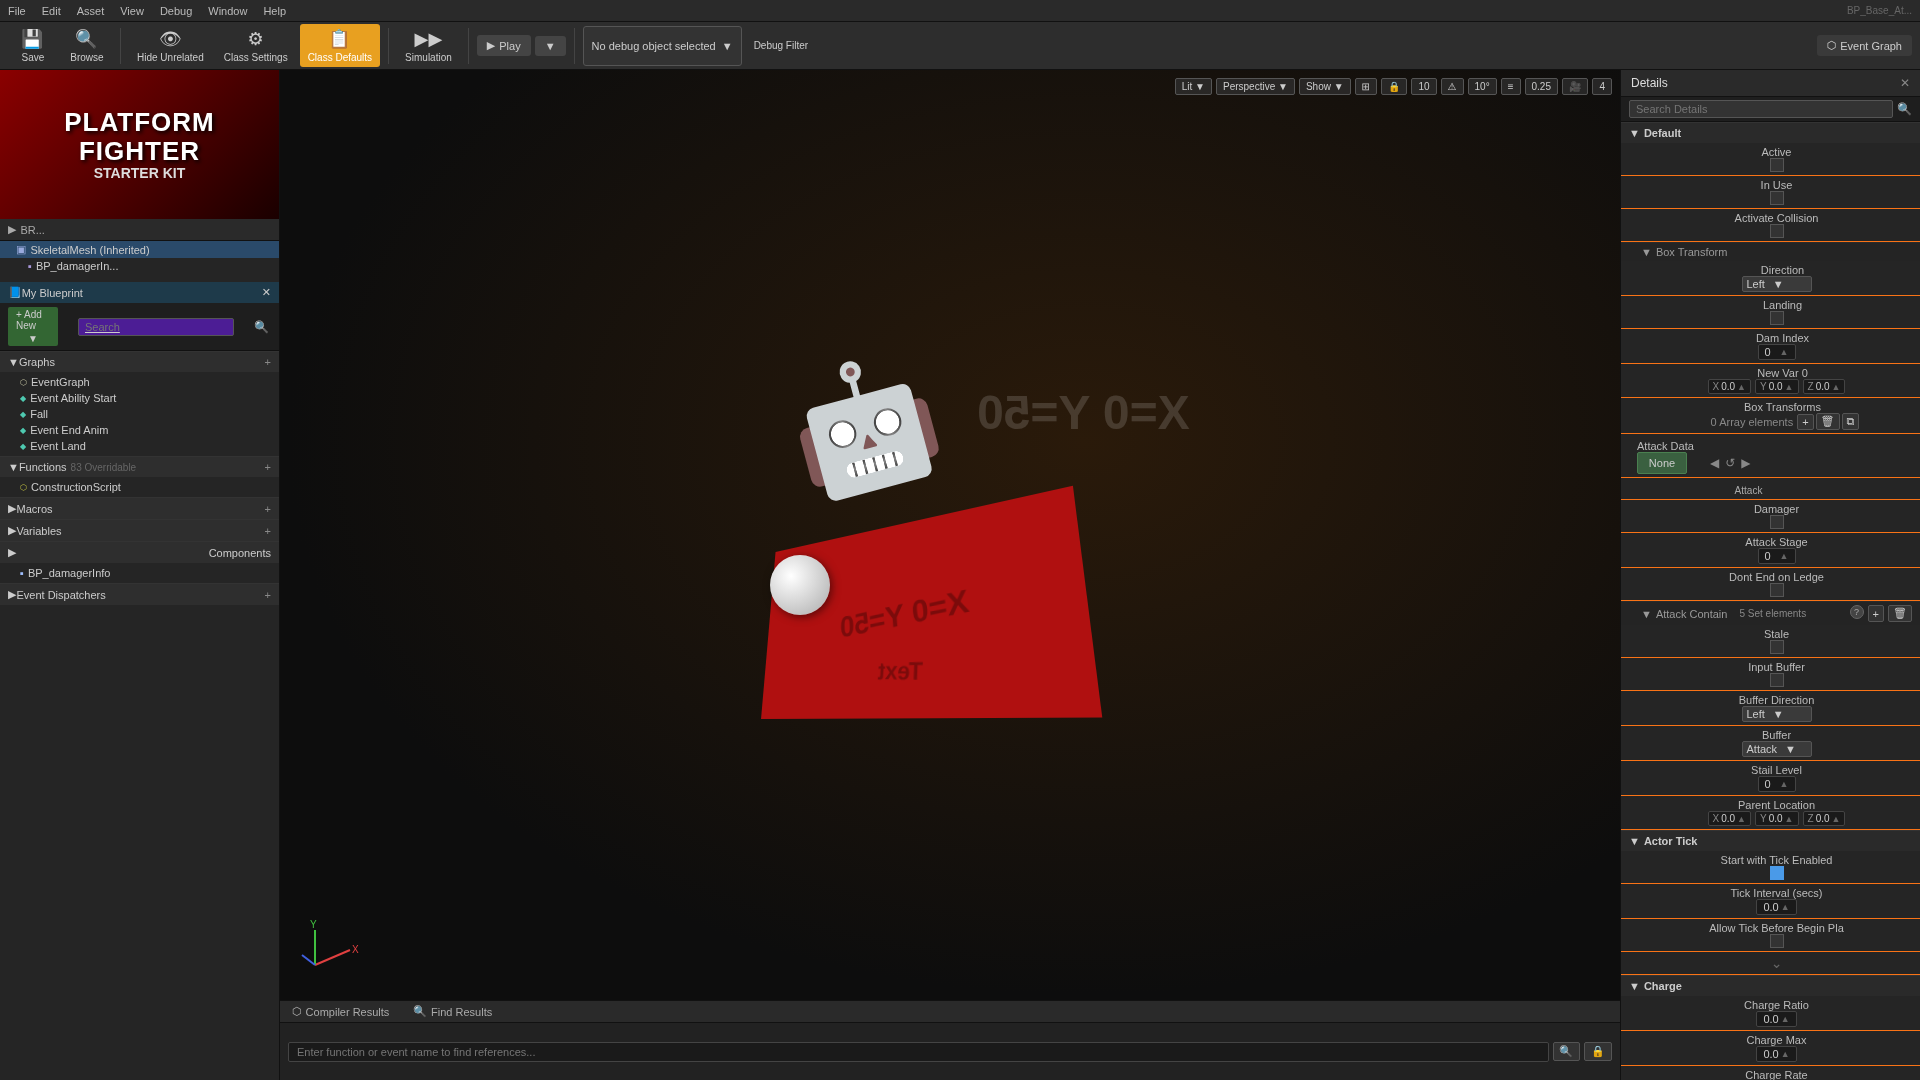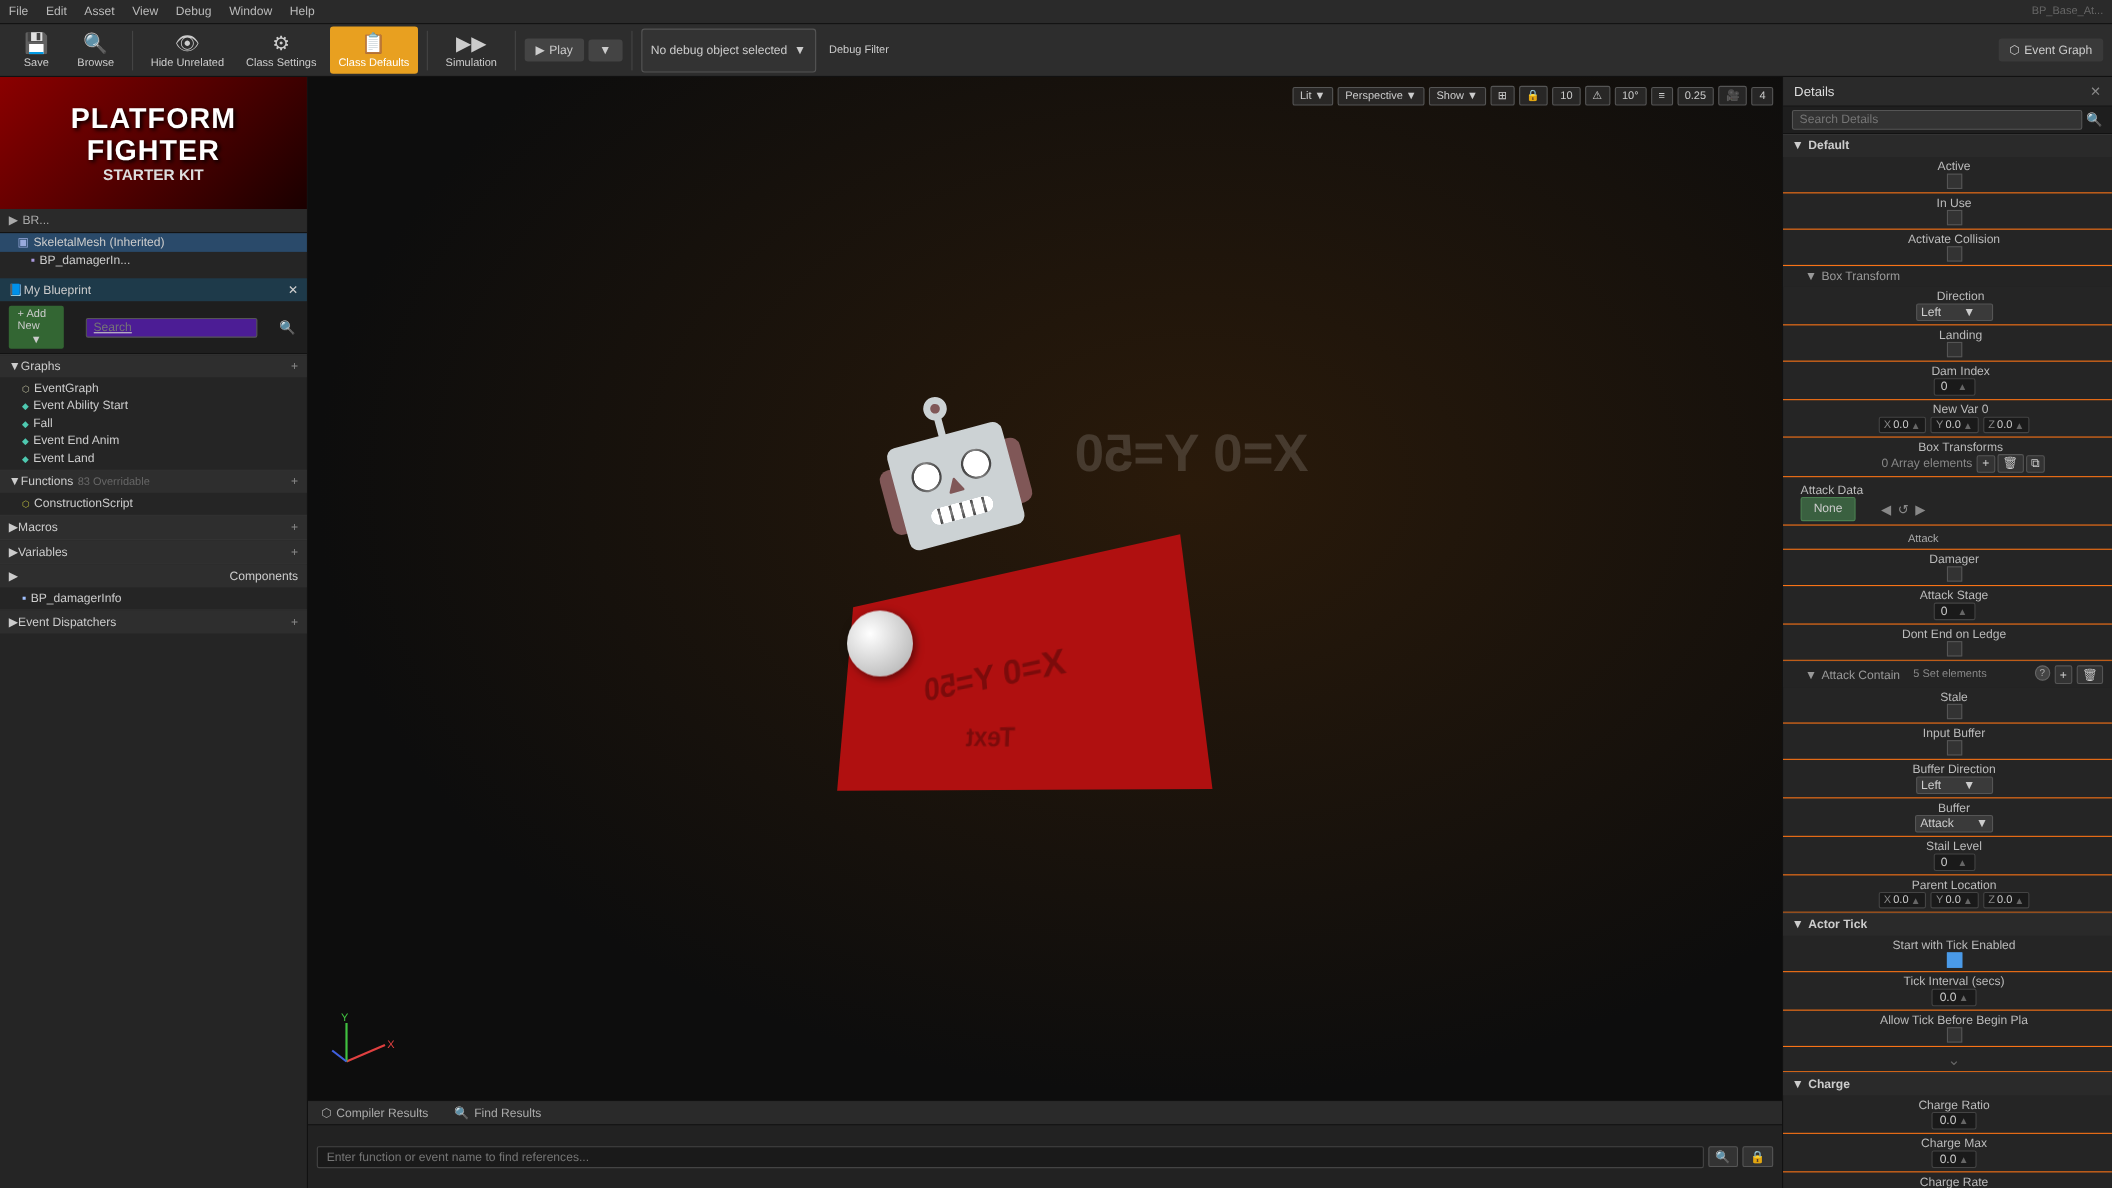--- a/index.html
+++ b/index.html
@@ -101,21 +101,21 @@
     
     .left-panel {
       width: 280px;
       background: #252525;
       display: flex;
       flex-direction: column;
       border-right: 1px solid #111;
       flex-shrink: 0;
     }
     .bp-logo-area {
-      height: 120px;
+      height: 149px;
       background: linear-gradient(135deg, #8b0000 0%, #1a0000 100%);
       display: flex;
       align-items: center;
       justify-content: center;
       position: relative;
       overflow: hidden;
       flex-shrink: 0;
     }
     .logo-text {
       font-size: 26px;
@@ -437,21 +437,21 @@
     }
     .dropdown {
       background: #3a3a3a;
       border: 1px solid #555;
       border-radius: 2px;
       padding: 1px 4px;
       font-size: 11px;
       color: #ccc;
       display: flex;
       align-items: flex-end;
-      gap: 20px;
+      gap: 8px;
       min-width: 70px;
       cursor: pointer;
     }
     .numfield {
       background: #1a1a1a;
       border: 1px solid #444;
       border-radius: 2px;
       padding: 1px 6px;
       font-size: 11px;
       color: #ccc;

